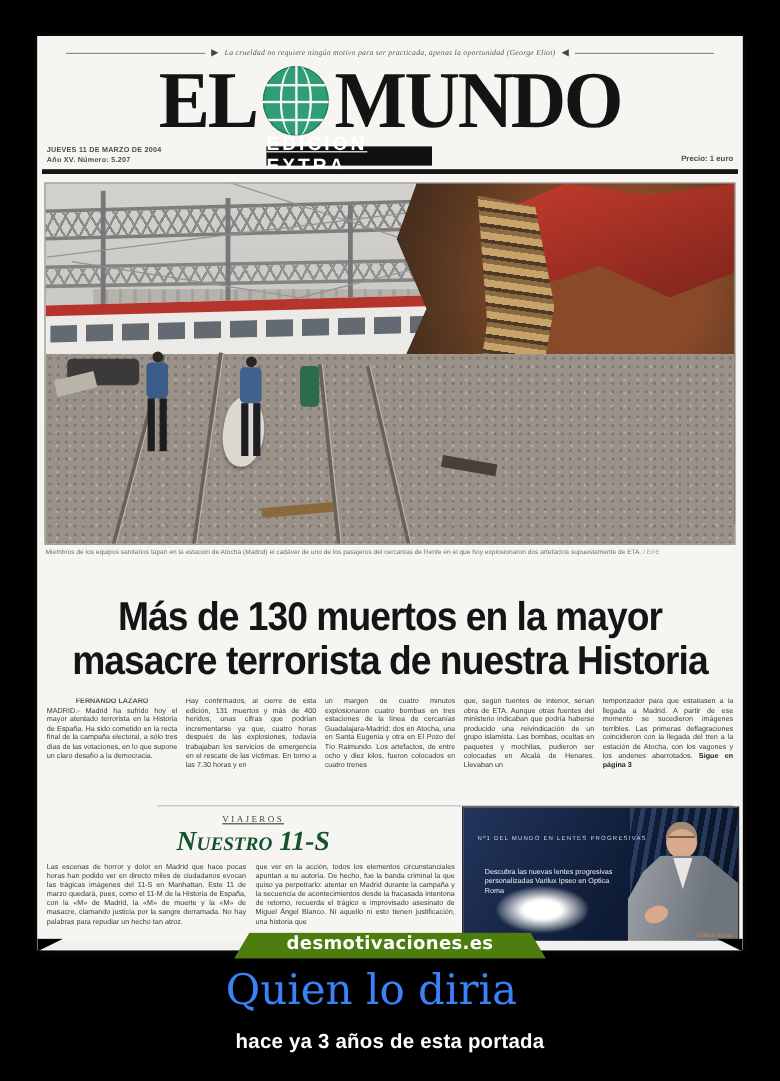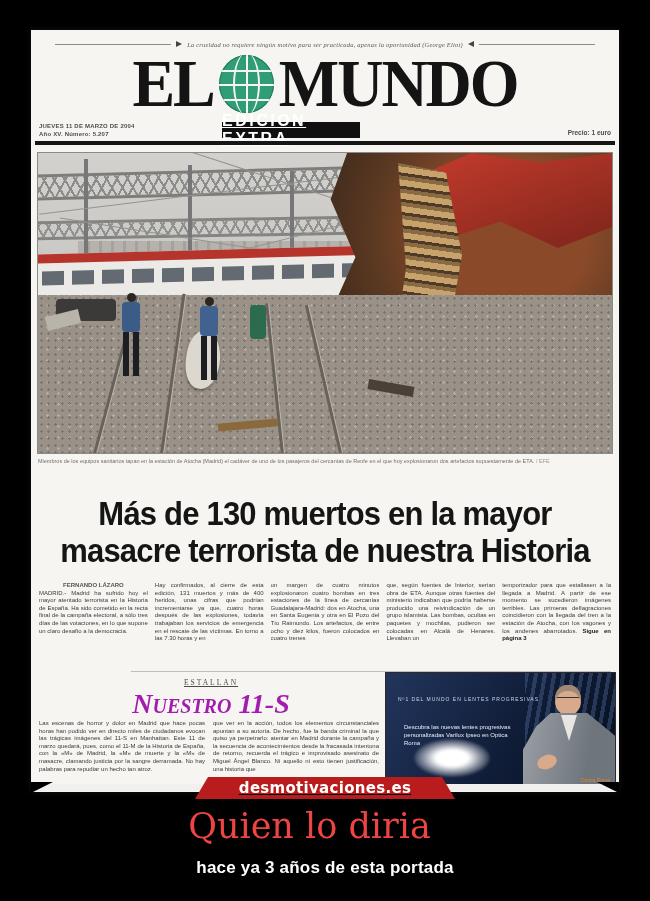--- a/index.html
+++ b/index.html
@@ -110,21 +110,21 @@
   .cont { font-weight:bold; color:#222; }
 
   .mid-rule { position:absolute; top:641px; left:100px; right:8px; height:1px; background:#bdbdbd; }
 
   
   .ed-label { position:absolute; top:648px; left:60px; width:240px; text-align:center;
            font-family:"Liberation Serif", serif; font-size:7.5px; letter-spacing:2px;
            color:#4a4a4a; text-decoration:underline; }
   .ed-title { position:absolute; top:658px; left:20px; width:320px; text-align:center;
            font-family:"Liberation Serif", serif; font-style:italic; font-weight:bold;
-           font-variant:small-caps; font-size:28px; color:#a21caf; }
+           font-variant:small-caps; font-size:23px; color:#14532d; }
   .ed-cols { position:absolute; top:690px; left:8px; width:340px; height:70px; display:flex; gap:8px; }
 
   
   .ad { position:absolute; left:354px; top:642px; width:231px; height:116px;
         background:linear-gradient(120deg,#22355c 0%,#101d38 55%,#070f1f 100%); overflow:hidden;
         border:1px solid #2a2a2a; }
   .ad-blinds { position:absolute; right:0; top:0; width:90px; height:100%;
         background:repeating-linear-gradient(100deg,rgba(90,120,170,.35) 0 4px,transparent 4px 9px); }
   .ad-title { position:absolute; top:7px; left:10px; font-size:11.5px; font-weight:bold;
         color:#fff; letter-spacing:.3px; font-family:"DejaVu Sans", sans-serif; }
@@ -146,29 +146,29 @@
   .ad-man .shirt { position:absolute; right:38px; top:32px; width:16px; height:26px; background:#e8e6e2;
         clip-path:polygon(0 0,100% 0,50% 100%); }
   .ad-man .hand { position:absolute; right:58px; top:72px; width:20px; height:14px; border-radius:50%;
         background:#d8a98a; transform:rotate(-20deg); }
 
   
   .wm-band { position:absolute; left:31px; top:784px; width:588px; height:7px; background:#f1f0ee; }
   .wm-notch { position:absolute; top:782px; width:22px; height:11px; background:#000; }
   .wm-notch.l { left:31px; clip-path:polygon(0 0,100% 0,0 100%); }
   .wm-notch.r { left:597px; clip-path:polygon(0 0,100% 0,100% 100%); }
-  .wm-tab { position:absolute; left:195px; top:777px; width:260px; height:22px; background:#b91c1c;
-        clip-path:polygon(5% 0,95% 0,100% 100%,0 100%); display:flex; align-items:center;
-        justify-content:center;text-decoration:underline; }
+  .wm-tab { position:absolute; left:195px; top:777px; width:260px; height:22px; background:#4d7c0f;
+        clip-path:polygon(5% 0,95% 0,100% 100%,0 100%); display:flex; 
+        justify-content:center; }
   .wm-text { color:#fff; font-family:"DejaVu Sans", sans-serif; font-weight:bold; font-size:15px;
         letter-spacing:.3px; }
 
   
   .cap-title { position:absolute; top:806px; left:0; width:582px; text-align:center;
-        font-family:"DejaVu Serif", serif; font-size:35px; color:#ef4444;padding-left:37px; }
+        font-family:"DejaVu Serif", serif; font-size:35px; color:#3b82f6;padding-left:37px; }
   .cap-sub { position:absolute; top:858px; left:0; width:650px; text-align:center;
         font-size:17px; font-weight:bold; color:#fff; letter-spacing:.2px; }
 </style>
 </head>
 <body>
 
 <div class="page">
 
   <div class="quote-row">
     <div class="quote-rule"></div>
@@ -259,21 +259,21 @@
   <div class="columns">
     <div class="col"><span class="byline">FERNANDO LÁZARO</span><span>MADRID.- Madrid ha sufrido hoy el mayor atentado terrorista en la Historia de España. Ha sido cometido en la recta final de la campaña electoral, a sólo tres días de las votaciones, en lo que supone un claro desafío a la democracia.</span></div>
     <div class="col">Hay confirmados, al cierre de esta edición, 131 muertos y más de 400 heridos, unas cifras que podrían incrementarse ya que, cuatro horas después de las explosiones, todavía trabajaban los servicios de emergencia en el rescate de las víctimas. En torno a las 7.30 horas y en</div>
     <div class="col">un margen de cuatro minutos explosionaron cuatro bombas en tres estaciones de la línea de cercanías Guadalajara-Madrid: dos en Atocha, una en Santa Eugenia y otra en El Pozo del Tío Raimundo. Los artefactos, de entre ocho y diez kilos, fueron colocados en cuatro trenes</div>
     <div class="col">que, según fuentes de Interior, serían obra de ETA. Aunque otras fuentes del ministerio indicaban que podría haberse producido una reivindicación de un grupo islamista. Las bombas, ocultas en paquetes y mochilas, pudieron ser colocadas en Alcalá de Henares. Llevaban un</div>
     <div class="col"><span>temporizador para que estallasen a la llegada a Madrid. A partir de ese momento se sucedieron imágenes terribles. Las primeras deflagraciones coincidieron con la llegada del tren a la estación de Atocha, con los vagones y los andenes abarrotados. </span><span class="cont">Sigue en página 3</span></div>
   </div>
 
   <div class="mid-rule"></div>
 
-  <div class="ed-label">ESTALLAN</div>
+  <div class="ed-label">VIAJEROS</div>
   <div class="ed-title">Nuestro 11-S</div>
   <div class="ed-cols">
     <div class="col">Las escenas de horror y dolor en Madrid que hace pocas horas han podido ver en directo miles de ciudadanos evocan las trágicas imágenes del 11-S en Manhattan. Este 11 de marzo quedará, pues, como el 11-M de la Historia de España, con la «M» de Madrid, la «M» de muerte y la «M» de masacre, clamando justicia por la sangre derramada. No hay palabras para repudiar un hecho tan atroz.</div>
     <div class="col">que ver en la acción, todos los elementos circunstanciales apuntan a su autoría. De hecho, fue la banda criminal la que quiso ya perpetrarlo: atentar en Madrid durante la campaña y la secuencia de acontecimientos desde la fracasada intentona de retorno, recuerda el trágico e improvisado asesinato de Miguel Ángel Blanco. Ni aquello ni esto tienen justificación, una historia que</div>
   </div>
 
   <div class="ad">
     <div class="ad-blinds"></div>
     <div class="ad-man">
       <div class="head"></div>

